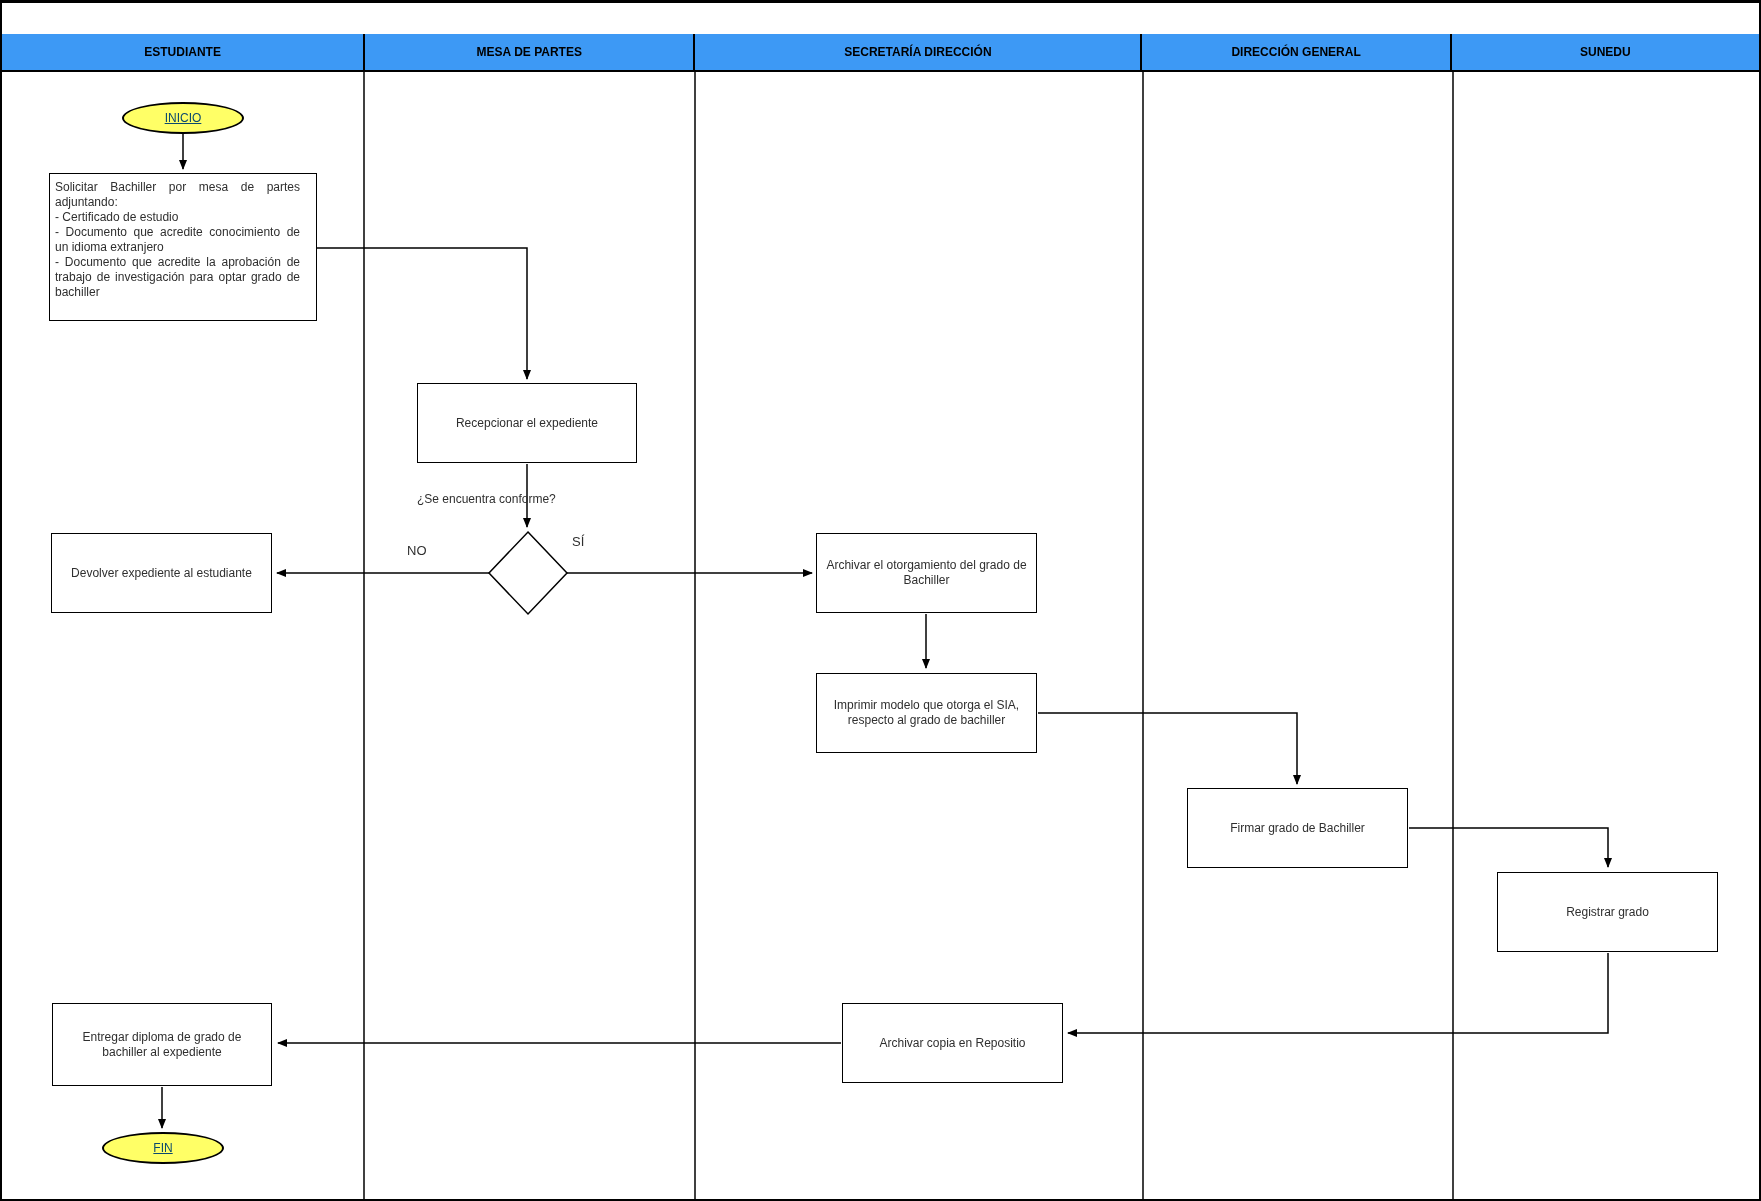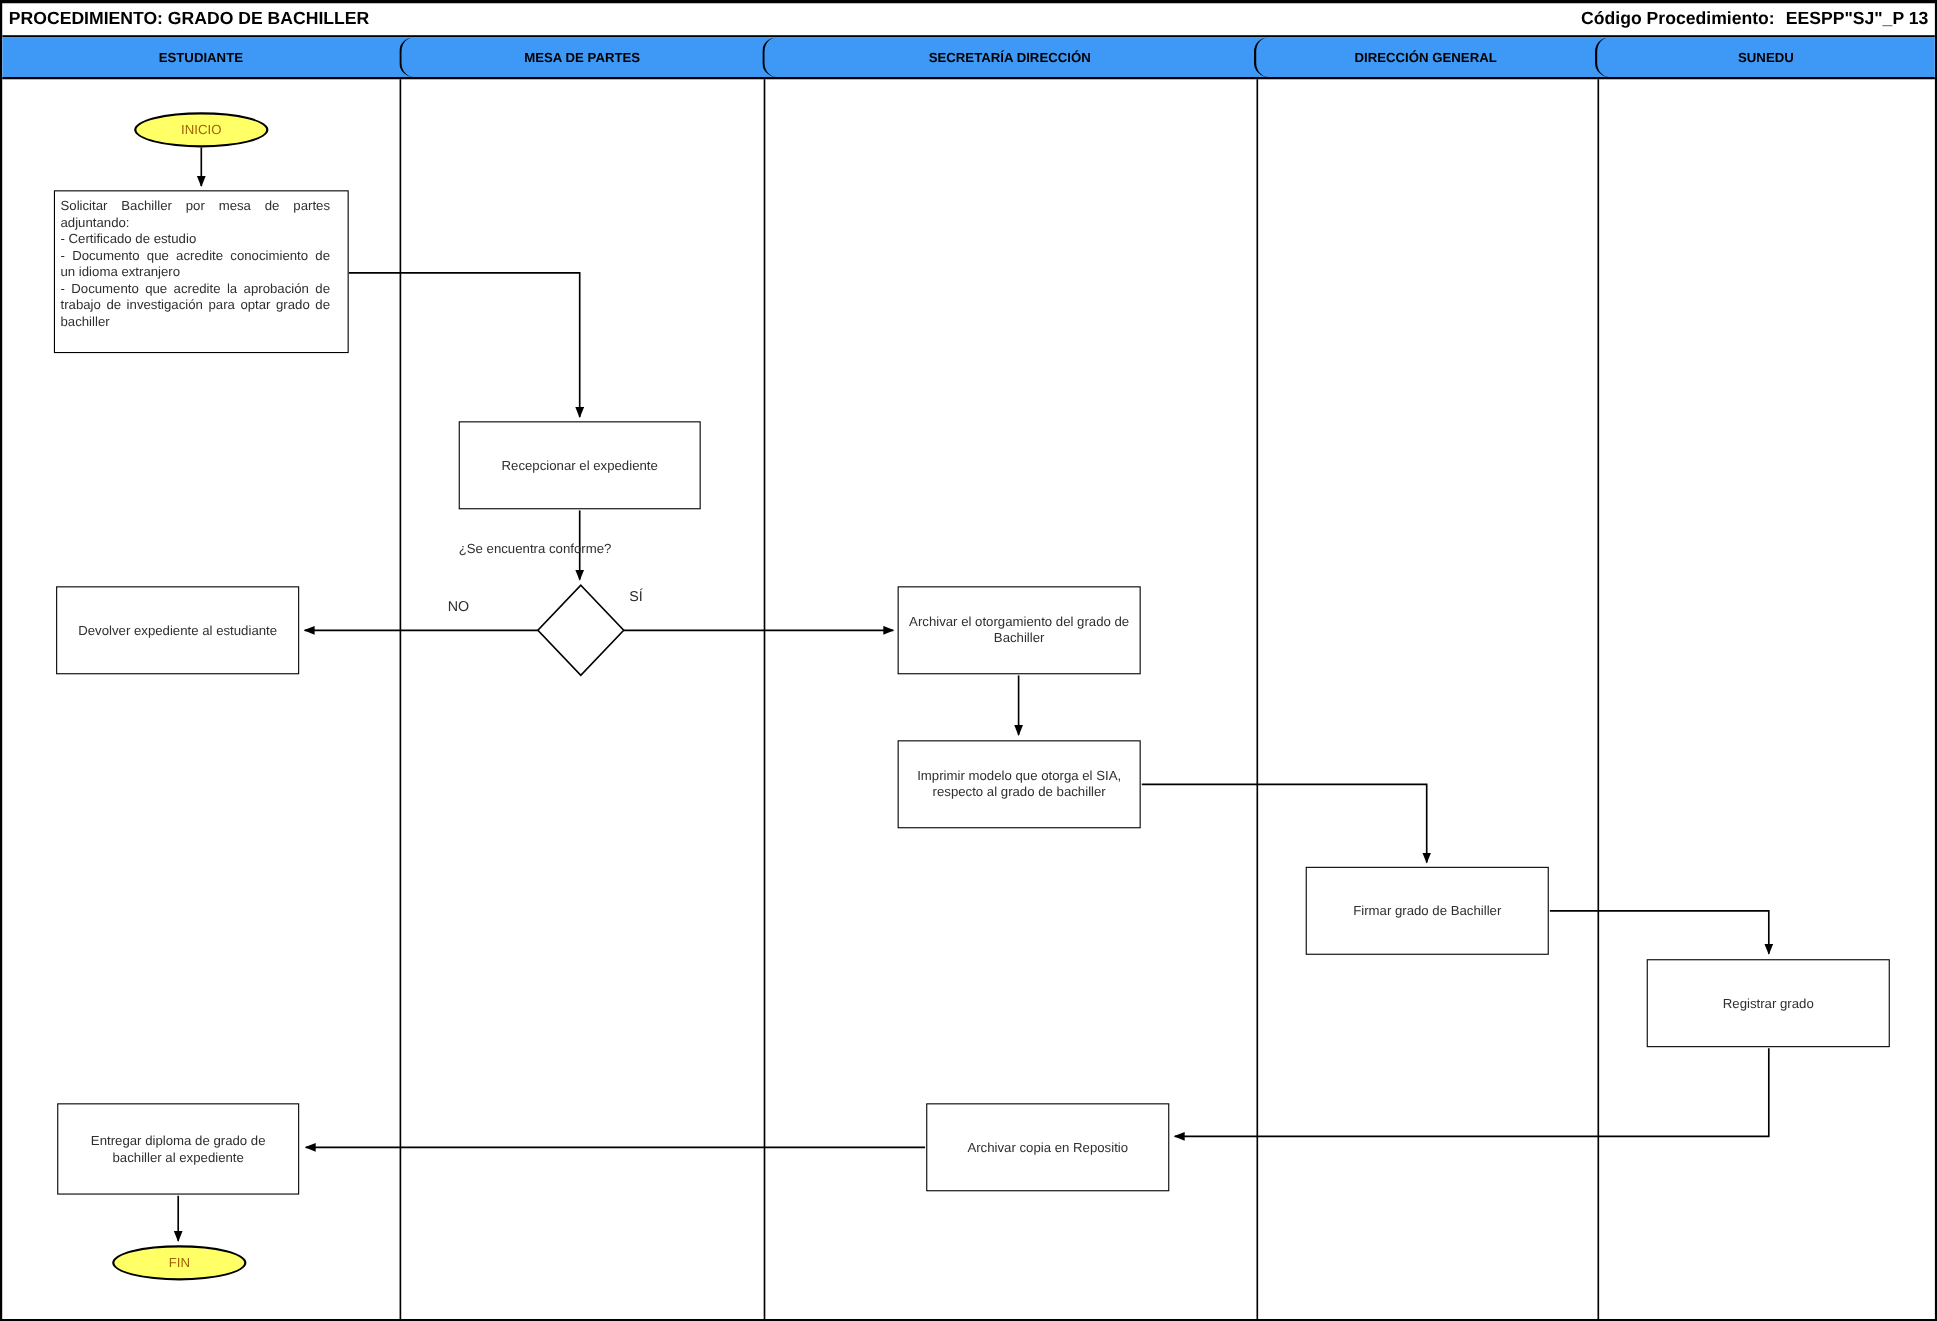--- a/index.html
+++ b/index.html
@@ -35,21 +35,20 @@
     box-sizing:border-box;
     border-bottom:2px solid #000;
     background:var(--lane-header);
   }
   .lane-cell{
     box-sizing:border-box;
     display:flex;align-items:center;justify-content:center;
     font-size:12px;font-weight:bold;color:#000;
     border-left:2px solid #000;
     height:100%;
-    border-radius:13px;
   }
   .lane-cell:first-child{border-left:none;}
   
   #connector-layer{position:absolute;left:0;top:0;width:1761px;height:1201px;z-index:1;}
   
   .box{
     position:absolute;z-index:2;
     background:#fff;border:1.5px solid #000;
     box-sizing:border-box;
     display:flex;align-items:center;justify-content:center;
@@ -62,41 +61,34 @@
     text-align:justify;
     white-space:pre-line;
     padding:6px 16px 4px 5px;
   }
   .terminator{
     position:absolute;z-index:2;
     background:var(--terminator-fill);
     border:2px solid #000;border-radius:50%;
     box-sizing:border-box;
     display:flex;align-items:center;justify-content:center;
-    font-size:12px;color:#a16207;
+    font-size:12px;color:#0c4a6e;text-decoration:underline;
   }
   .float-label{
     position:absolute;z-index:2;
     font-size:12px;color:#2f2f2f;
     background:transparent;
   }
   .branch-label{font-size:13px;}
 </style>
 </head>
 <body>
 
 <div id="page">
 
-  <div id="title-bar">
-    <span>PROCEDIMIENTO: GRADO DE BACHILLER</span>
-    <span class="code">
-      <span>Código Procedimiento:</span>
-      <span>EESPP"SJ"_P 13</span>
-    </span>
-  </div>
 
   <div id="lane-header">
     <div class="lane-cell" style="width:362px">ESTUDIANTE</div>
     <div class="lane-cell" style="width:331px">MESA DE PARTES</div>
     <div class="lane-cell" style="width:448px">SECRETARÍA DIRECCIÓN</div>
     <div class="lane-cell" style="width:310px">DIRECCIÓN GENERAL</div>
     <div class="lane-cell" style="width:310px">SUNEDU</div>
   </div>
 
   <svg id="connector-layer" viewBox="0 0 1761 1201" xmlns="http://www.w3.org/2000/svg">

